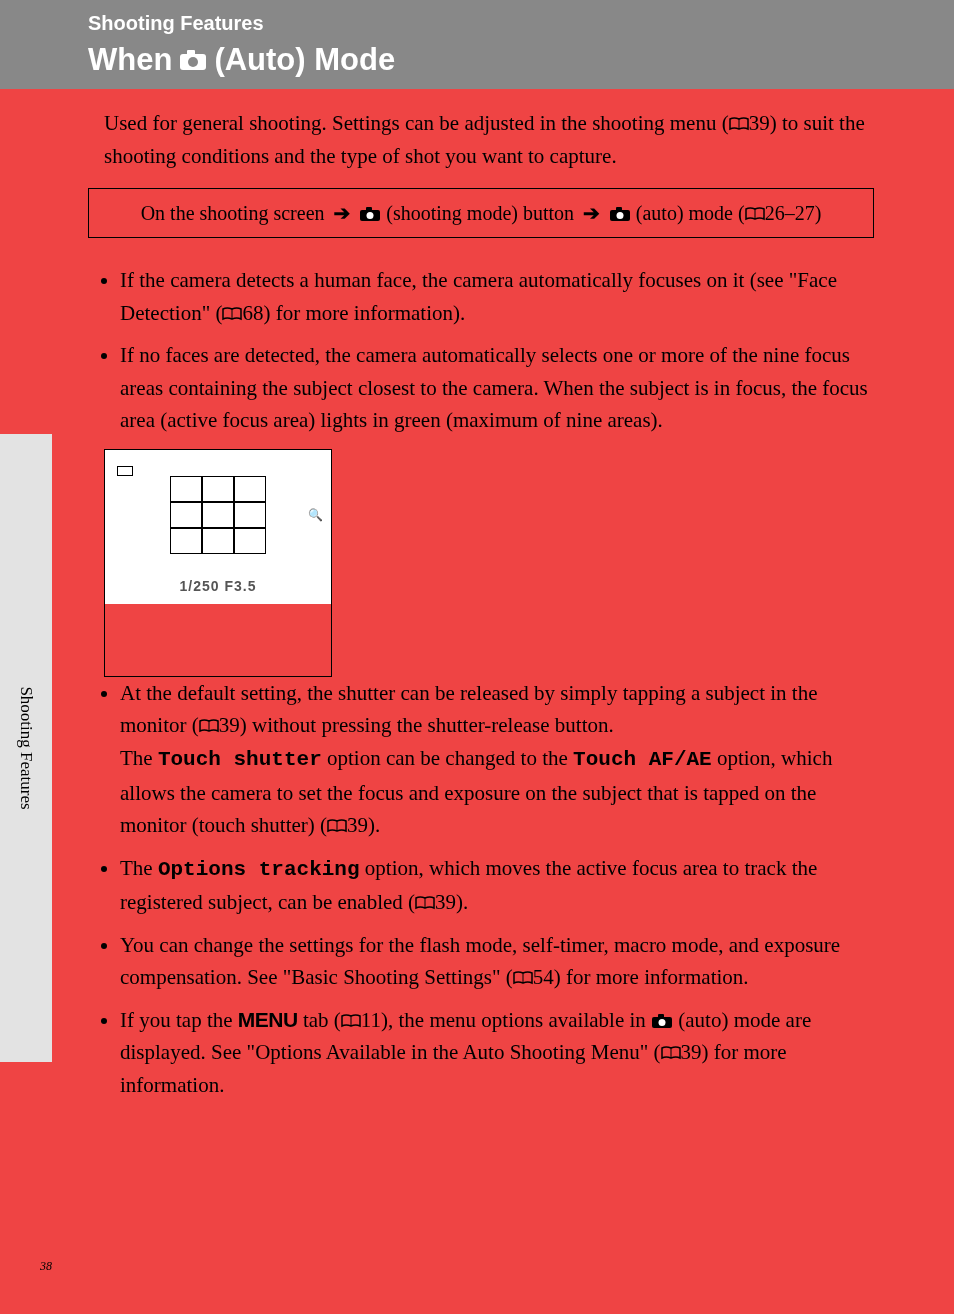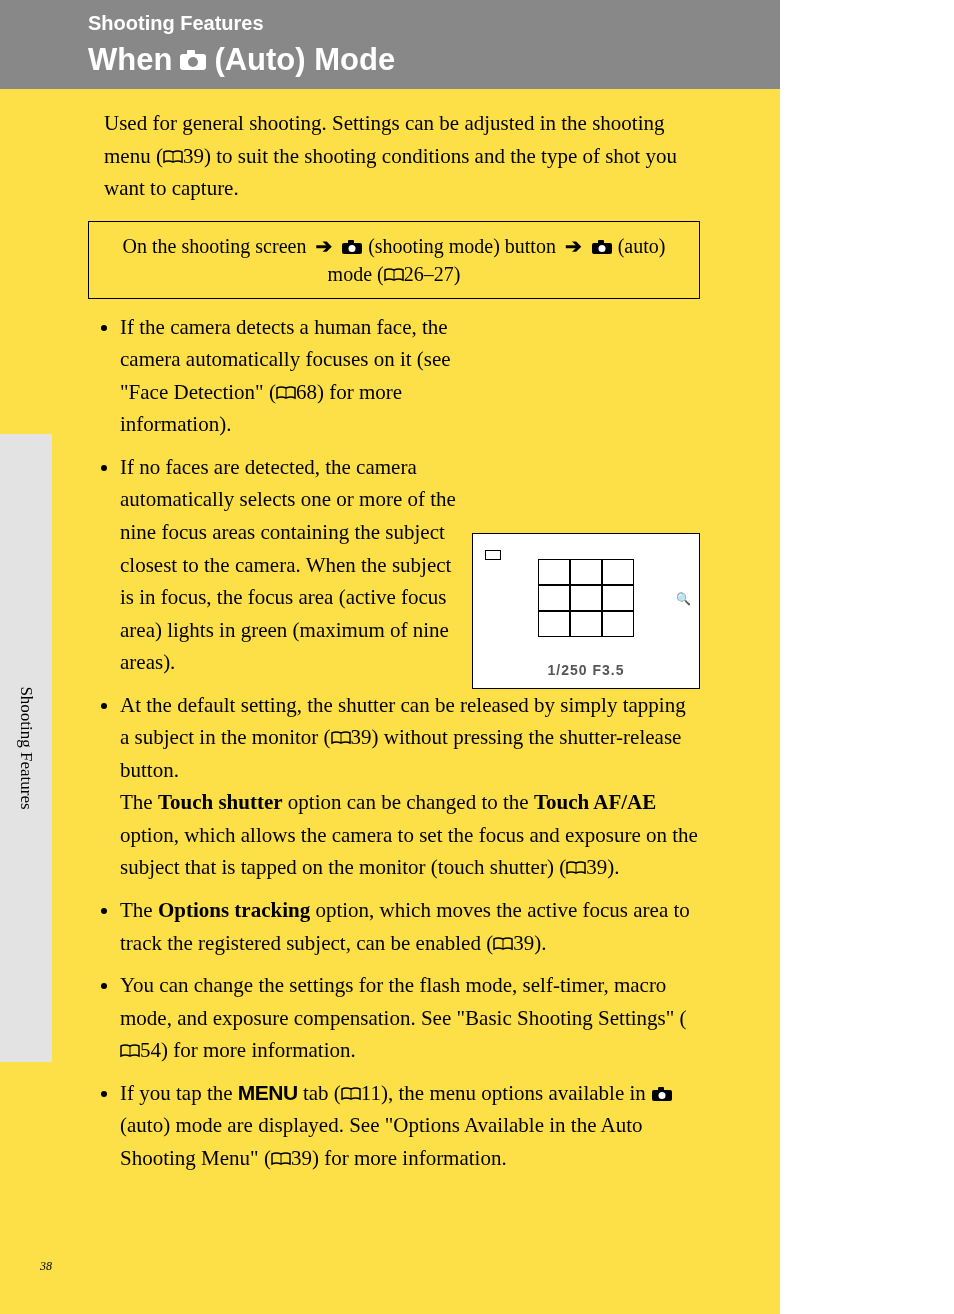--- a/index.html
+++ b/index.html
@@ -1,42 +1,42 @@
 <!DOCTYPE html>
 <html><head>
 <meta charset="utf-8">
 <style>
   html,body{margin:0;padding:0;background:#fff;font-family:Georgia,'Times New Roman',serif;color:#000;}
-  .page{width:780px;height:1314px;position:relative;background:#fde047;box-sizing:border-box;}
+  .page{width:954px;height:1314px;position:relative;background:#ef4444;box-sizing:border-box;}
   .header-grey{background:#888;color:#fff;padding:0;box-sizing:border-box;}
   .section-head{font-weight:bold;font-family:Arial,Helvetica,sans-serif;font-size:20px;padding:12px 0 4px 88px;}
   .title-row{display:flex;align-items:center;padding:4px 0 12px 88px;}
   .title-text{font-family:Arial,Helvetica,sans-serif;font-weight:bold;font-size:31px;line-height:1.1;}
   .camera-icon{display:inline-block;width:30px;height:22px;vertical-align:middle;margin:0 6px;}
   .camera-icon svg{display:block;}
   .content{padding:18px 80px 0 88px;font-size:21px;line-height:1.55;color:#000;}
   .intro{margin:0 0 16px 16px;}
-  .nav-box{border:1px solid #000;padding:10px 16px 10px 16px;margin:0 0 12px 0;font-size:20px;line-height:1.4;text-align:center;}
+  .nav-box{border:1px solid #000;padding:10px 16px 10px 16px;margin:0 0 26px 0;font-size:20px;line-height:1.4;text-align:center;}
   .arrow{display:inline-block;font-weight:bold;margin:0 4px;}
   .book-icon{display:inline-block;width:20px;height:14px;vertical-align:-1px;}
   .bullets{list-style:disc;padding-left:32px;margin:0;}
   .bullets li{margin:0 0 10px 0;}
-  .bullets-flex{display:flex;align-items:flex-end;}
+  .bullets-flex{display:flex;align-items:flex-start;flex-direction:column;}
   .bullets-left{flex:1;}
   .viewfinder{border:1px solid #000;width:228px;flex:0 0 228px;margin-left:16px;margin-top:2px;position:relative;box-sizing:border-box;padding:0;}
   .vf-inner{position:relative;height:154px;background:#fff;}
   .vf-grid{position:absolute;left:50%;top:42%;transform:translate(-50%,-50%);display:grid;grid-template-columns:repeat(3,32px);grid-template-rows:repeat(3,26px);}
   .vf-cell{border:1px solid #000;}
   .vf-batt{position:absolute;left:12px;top:16px;width:14px;height:8px;border:1px solid #000;}
   .vf-zoom{position:absolute;right:8px;top:56px;font-size:12px;}
   .vf-text{position:absolute;bottom:6px;left:0;right:0;text-align:center;font-family:Arial,sans-serif;font-size:14px;font-weight:bold;letter-spacing:1px;color:#555;}
   .sub-heading{font-family:Arial,Helvetica,sans-serif;font-weight:bold;font-size:24px;margin:18px 0 8px 0;}
   .inline-camera{display:inline-block;width:22px;height:16px;vertical-align:-2px;}
   .inline-menu{font-family:Arial,Helvetica,sans-serif;font-weight:900;font-stretch:condensed;letter-spacing:-0.5px;}
-  b{font-weight:bold;}
+  b{font-weight:bold;font-family:Liberation Mono, monospace;}
   .sidetab{position:absolute;left:0;top:434px;width:52px;height:628px;background:#e3e3e3;}
   .sidetab span{position:absolute;left:50%;top:50%;transform:translate(-50%,-50%) rotate(90deg);transform-origin:center;white-space:nowrap;font-family:Georgia,serif;font-size:17px;}
   .page-number{position:absolute;left:40px;bottom:40px;font-style:italic;font-size:12px;}
 </style>
 </head>
 <body>
 
 <div class="page">
 
   <div class="header-grey">

